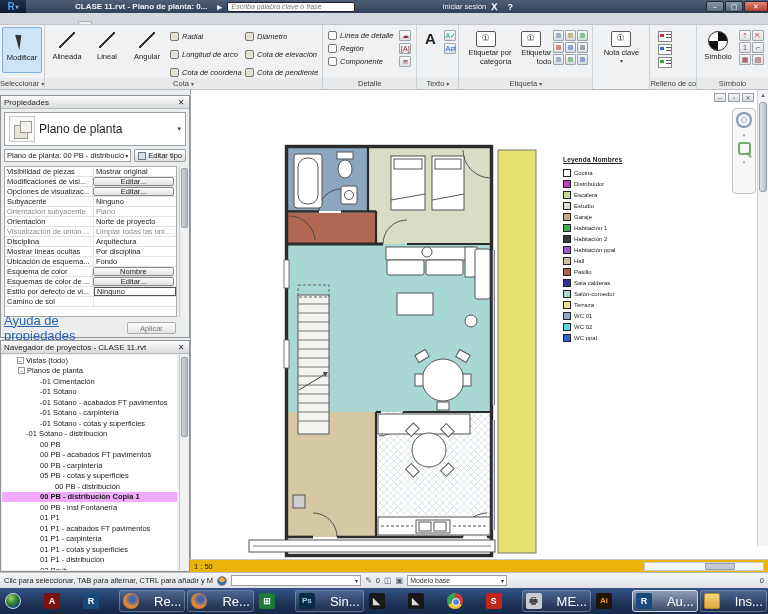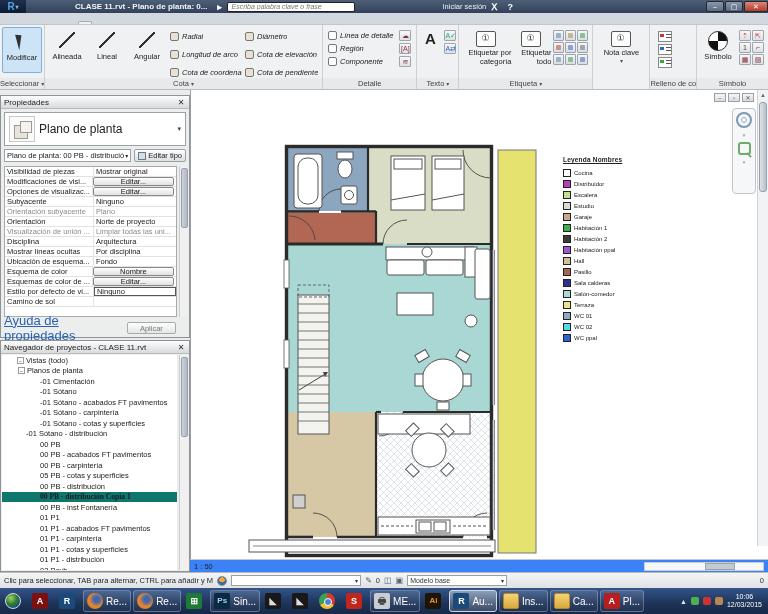--- a/index.html
+++ b/index.html
@@ -106,21 +106,21 @@
   .prop-foot { position:absolute; left:3px; bottom:2px; right:3px; height:15px; display:flex; align-items:center;}
   .prop-help { color:#2a64b5; text-decoration:underline; font-size:13px; }
   .apply-btn { margin-left:auto; margin-right:10px; width:52px; height:12px; text-align:center; line-height:11px;
     color:#777; background:linear-gradient(#fdfdfd,#e3e5e7); border:1px solid #aaa; border-radius:2px; font-size:7.5px;}
 
   .tree { position:absolute; left:1px; right:12px; top:14px; bottom:1px; background:#fff; overflow:hidden; }
   .tree-row { display:flex; align-items:center; height:10.5px; white-space:nowrap; font-size:7.5px; }
   .twisty { flex:none; width:7px; height:7px; margin-right:2px; font-size:6px; line-height:6px; text-align:center;
     color:#555; border:1px solid #9a9a9a; background:#fff; }
   .twisty:empty { visibility:hidden; }
-  .tree-row.selected { background:#0f766e; font-weight:bold;font-family:Liberation Serif, serif; }
+  .tree-row.selected { background:#f0abfc; font-weight:bold; }
 
   
   .canvas { position:absolute; left:190px; top:90px; width:578px; height:469px; background:#fff;
     border-left:1px solid #9aa0a5; overflow:hidden; }
   .legend { position:absolute; left:372px; top:66px; width:78px; }
   .lg-title { font-size:6.5px; font-weight:bold; text-decoration:underline; color:#222; margin-bottom:4px; letter-spacing:0.2px;}
   .lg-row { display:flex; align-items:center; height:11px; gap:3px; }
   .lg-swatch { flex:none; width:8px; height:8px; border:1px solid #222; }
   .lg-label { font-size:6px; color:#222; white-space:nowrap; }
   .winctl { position:absolute; right:14px; top:3px; display:flex; gap:2px; }
@@ -129,21 +129,21 @@
   .navbar { position:absolute; right:12px; top:18px; width:24px; height:86px; border:1px solid #c0c4c8;
     border-radius:4px; background:rgba(245,246,247,.9); display:flex; flex-direction:column; align-items:center; padding-top:3px; gap:4px;}
   .nav-wheel { width:16px; height:16px; border-radius:50%; border:2px solid #7d97b5; position:relative;}
   .nav-wheel::after{ content:""; position:absolute; inset:3px; border-radius:50%; border:1px solid #9db2c8;}
   .nav-zoom { width:13px; height:13px; border:2px solid #6faa6f; border-radius:3px; position:relative;}
   .nav-zoom::after{ content:""; position:absolute; right:-3px; bottom:-3px; width:6px; height:2px; background:#6faa6f; transform:rotate(45deg);}
   .nav-dot { font-size:5px; color:#999; }
   .vscroll { position:absolute; right:0; top:0; width:11px; height:456px; background:#f2f3f4; border-left:1px solid #cfd3d6;}
   .varrow { height:11px; font-size:6px; color:#667; text-align:center; line-height:11px; }
   .vthumb { position:absolute; left:1px; top:12px; width:8px; height:90px; background:linear-gradient(90deg,#dfe3e8,#b8c0ca); border:1px solid #98a0aa; border-radius:3px;}
-  .viewbar { position:absolute; left:190px; top:559px; width:578px; height:13px; background:#3b82f6;
+  .viewbar { position:absolute; left:190px; top:559px; width:578px; height:13px; background:#eab308;
     border-top:1px solid #c5c8cb; display:flex; align-items:center; gap:3px; padding:0 4px; }
   .scale-lbl { font-size:7.5px; color:#222; margin-right:4px; }
   .vb-ic { width:11px; height:10px; font-size:7px; line-height:9px; text-align:center; color:#456;
     border:1px solid transparent; }
   .hscroll { margin-left:auto; width:120px; height:9px; background:#f6f7f8; border:1px solid #c8ccd0; position:relative;}
   .hthumb { position:absolute; left:60px; top:0; width:30px; height:7px; background:#c3cad2; border:1px solid #9aa2ac;}
 
   
   .statusbar { position:absolute; left:0; top:572px; width:768px; height:16px; background:linear-gradient(#f4f5f6,#dfe2e5);
     border-top:1px solid #b6babd; display:flex; align-items:center; padding:0 4px; gap:4px;}
@@ -169,21 +169,21 @@
   .ic-acad .tb-ic { background:#7a1010; } .ic-revit .tb-ic { background:#1b4a7a; }
   .ic-ff .tb-ic { border-radius:50%; background:radial-gradient(circle at 60% 40%,#4066b0 20%,#e68a2e 55%,#d4581d);}
   .ic-green .tb-ic { background:#1f7a38; } .ic-ps .tb-ic { background:#0a2a44; color:#9fd0f0; font-size:8px;}
   .ic-dark .tb-ic { background:#181818; color:#ddd; } .ic-chrome .tb-ic { border-radius:50%;
     background:conic-gradient(#d93a2b 0 120deg,#f2c22e 120deg 240deg,#3aa14e 240deg 360deg); }
   .ic-chrome .tb-ic::after{ content:""; position:absolute; left:5px; top:5px; width:6px; height:6px; border-radius:50%; background:#4a7fe0; border:1px solid #fff;}
   .ic-redapp .tb-ic { background:#c0261c; } .ic-gray .tb-ic { background:#c9ccd0; color:#444; }
   .ic-ai .tb-ic { background:#201505; color:#e8972e; font-size:8px; }
   .ic-folder .tb-ic { background:linear-gradient(#f4d477,#d9a93c); border:1px solid #b8862a; }
   .ic-pdf .tb-ic { background:#b51f1f; }
-  .tb-label { font-size:10px; color:#fff; white-space:nowrap; }
+  .tb-label { font-size:13px; color:#fff; white-space:nowrap;margin-left:12px; }
   .tray { margin-left:auto; display:flex; align-items:center; gap:4px; padding-right:4px; }
   .tray-ic { width:8px; height:8px; border-radius:2px; }
   .tray-caret { color:#dfe6ef; font-size:7px; }
   .clock { text-align:center; color:#fff; font-size:7px; line-height:8px; }
 
   
   .plan-svg { position:absolute; left:0; top:0; }
 </style>
 </head>
 <body>
@@ -534,21 +534,21 @@
           <span class="tree-label">00 PB - acabados FT pavimentos</span>
         </div>
         <div class="tree-row" style="padding-left: 29px;">
           <span class="twisty"></span>
           <span class="tree-label">00 PB - carpintería</span>
         </div>
         <div class="tree-row" style="padding-left: 29px;">
           <span class="twisty"></span>
           <span class="tree-label">05 PB - cotas y superficies</span>
         </div>
-        <div class="tree-row" style="padding-left: 29px;">
+        <div class="tree-row" style="padding-left: 44px;">
           <span class="twisty"></span>
           <span class="tree-label">00 PB - distribución</span>
         </div>
         <div class="tree-row selected" style="padding-left: 29px;">
           <span class="twisty"></span>
           <span class="tree-label">00 PB - distribución Copia 1</span>
         </div>
         <div class="tree-row" style="padding-left: 29px;">
           <span class="twisty"></span>
           <span class="tree-label">00 PB - inst Fontanería</span>

